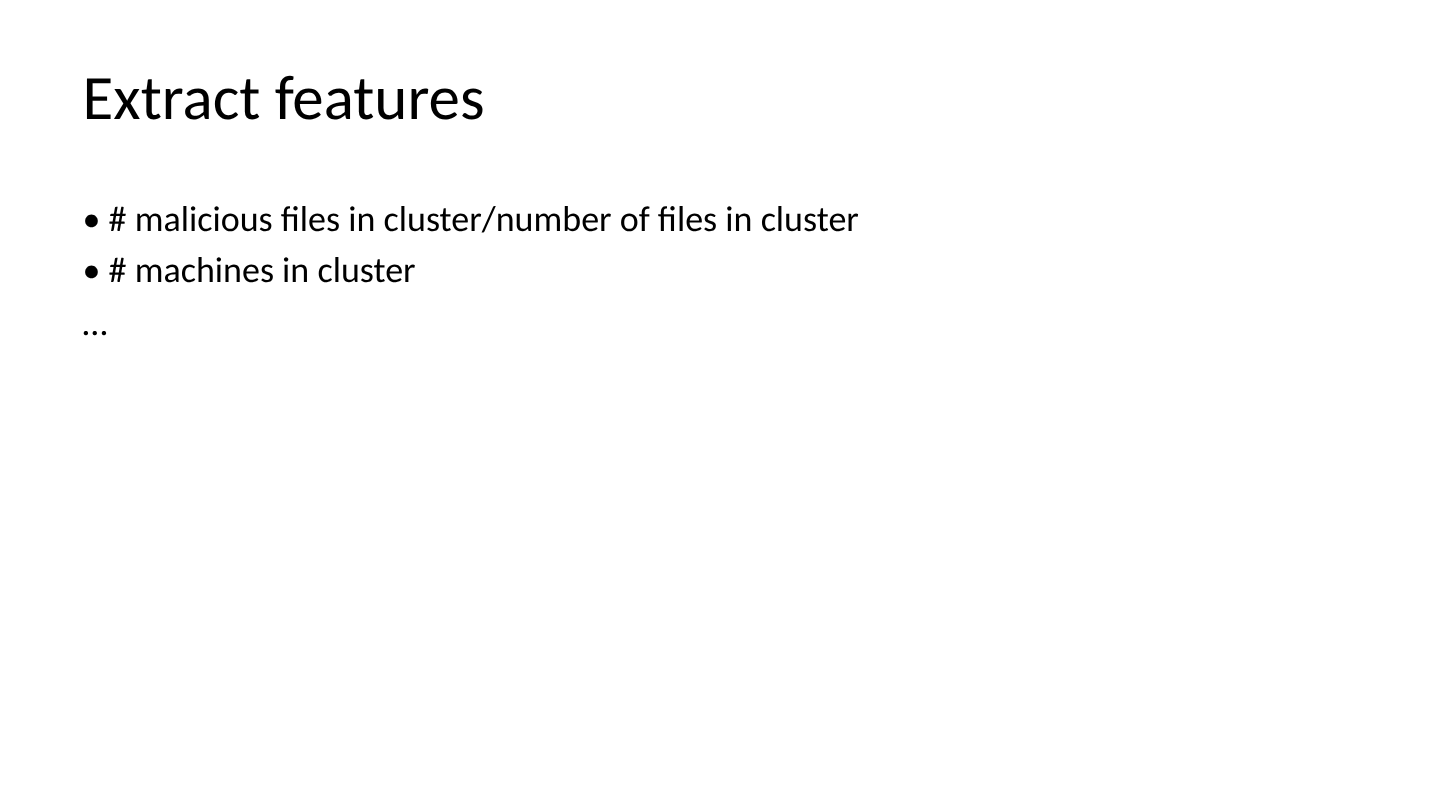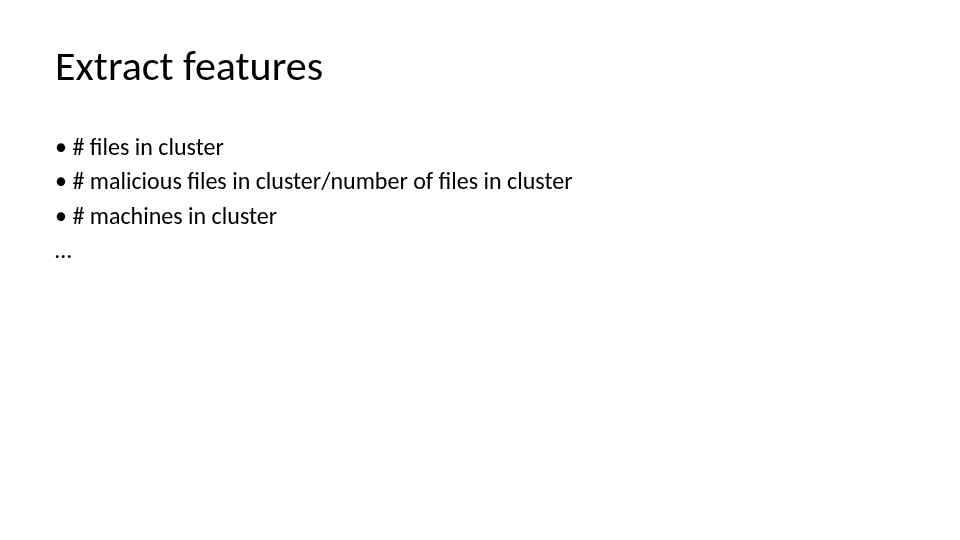--- a/index.html
+++ b/index.html
@@ -38,18 +38,17 @@
   .ellipsis {
     margin: 2px 0 0 0;
   }
 </style>
 </head>
 <body>
 
 <div class="slide">
   <h1 class="title">Extract features</h1>
   <div class="body">
-    <div class="bullet"># files in cluster</div>
     <div class="bullet"># malicious files in cluster/number of files in cluster</div>
     <div class="bullet"># machines in cluster</div>
     <div class="ellipsis">…</div>
   </div>
 </div>
 
 </body></html>

